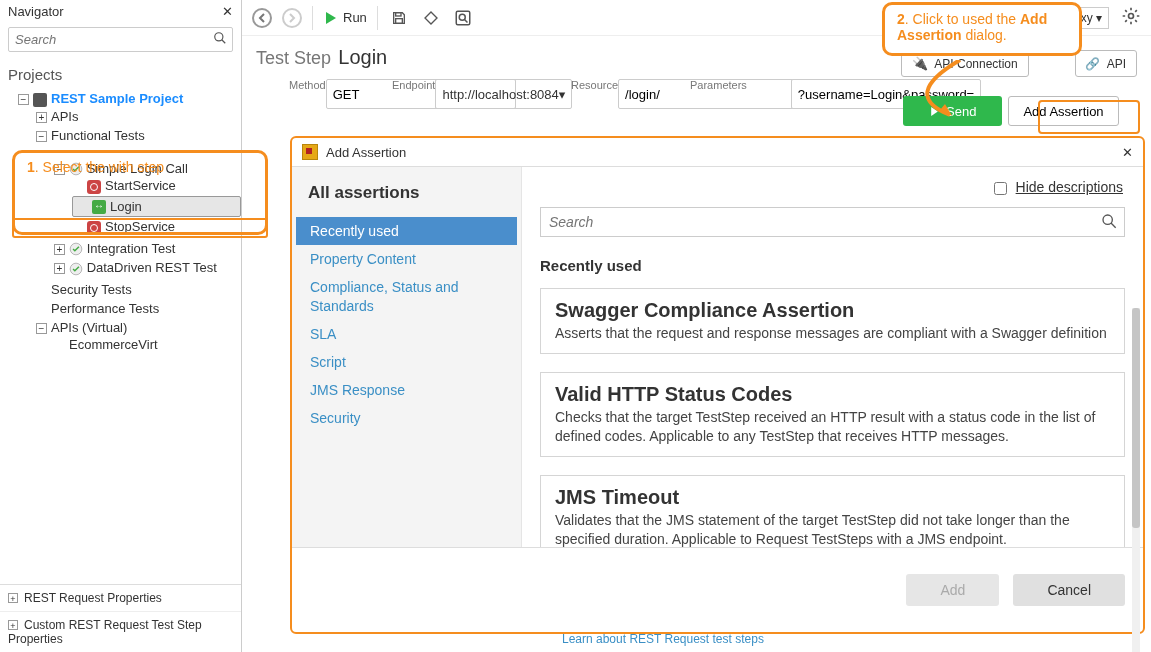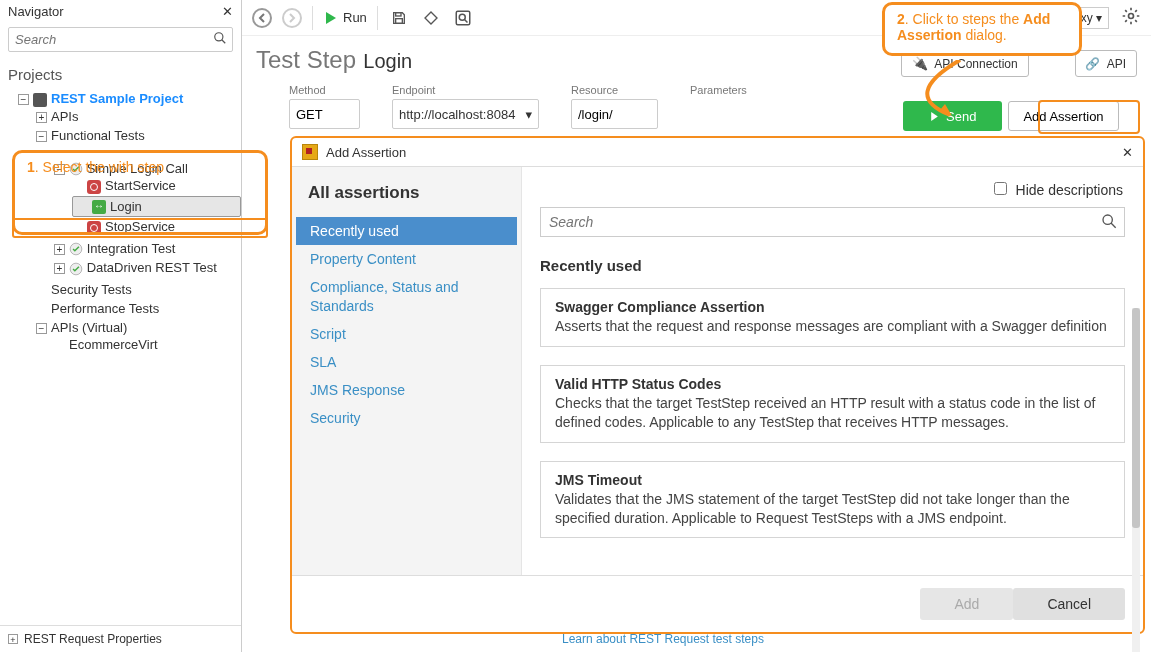--- a/index.html
+++ b/index.html
@@ -49,29 +49,29 @@
   .run-btn-tb svg { width: 16px; height: 16px; }
   .icon-btn { width: 22px; height: 22px; display: flex; align-items: center; justify-content: center; cursor: pointer; color: #555; }
   .toolbar .right-group { margin-left: auto; display: flex; align-items: center; gap: 12px; }
   .tb-icon { width: 18px; height: 18px; display: flex; align-items: center; justify-content: center; cursor: pointer; color: #555; }
   .def-box { border: 1px solid #ccc; padding: 2px 6px; font-size: 12px; }
   .xy-box { display: flex; align-items: center; border: 1px solid #ccc; }
   .xy-box span { padding: 3px 6px; font-size: 12px; }
   .gear-r { cursor: pointer; color: #555; }
 
   .step-header { padding: 10px 14px 6px; }
-  .step-header .t1 { font-size: 24px; color: #777; }
+  .step-header .t1 { font-size: 18px; color: #777; }
   .step-header .t2 { font-size: 20px; color: #333; }
   
   .header-buttons { position: absolute; right: 14px; top: 50px; display: flex; gap: 8px; }
   .hbtn { border: 1px solid #bbb; border-radius: 3px; padding: 5px 10px; font-size: 12px; display: flex; align-items: center; gap: 6px; background: #fff; cursor: pointer; }
   .hbtn .plug { font-size: 13px; }
 
   .params-row { display: flex; padding: 0 14px; margin-top: 4px; gap: 0; }
-  .pcol { display: flex; flex-direction: column; padding-left: 33px; }
+  .pcol { display: flex; flex-direction: row; padding-left: 33px; }
   .pcol .lbl { font-size: 11px; color: #777; margin-bottom: 3px; }
   .pcol input, .pcol .sel { border: 1px solid #ccc; padding: 5px 6px; font-size: 13px; height: 30px; border-radius: 2px; }
   .pcol.method { width: 104px; }
   .pcol.endpoint { width: 180px; }
   .pcol.endpoint .sel { display: flex; align-items: center; justify-content: space-between; }
   .pcol.resource { width: 120px; }
   .pcol.paramsc { width: 238px; gap: 44px; }
   .pcol + .pcol { margin-left: -1px; }
   
   .send-btn { background: #2fb84c; color: #fff; border: none; padding: 0 26px; height: 30px; font-size: 13px; margin-left: 8px; margin-top: 17px; border-radius: 3px; cursor: pointer; display: flex; align-items: center; gap: 6px; }
@@ -94,31 +94,31 @@
   .dialog-title .dicon::after { content: ''; position: absolute; left: 3px; top: 3px; width: 6px; height: 6px; background: #b22222; }
   .dialog-title .dt { flex: 1; font-size: 13px; }
   .dialog-title .dclose { cursor: pointer; }
   .dialog-body { flex: 1; display: flex; overflow: hidden; }
   .d-left { width: 230px; background: #f4f4f4; padding: 16px 4px; border-right: 1px solid #e5e5e5; }
   .d-left h3 { margin: 0 12px 14px; font-size: 17px; font-weight: 600; color: #333; }
   .cat-list { list-style: none; margin: 0; padding: 0; }
   .cat-list li { padding: 5px 14px; font-size: 14px; color: #3a8fc5; cursor: pointer; line-height: 1.3; }
   .cat-list li.active { background: #4a8ecc; color: #fff; }
   .d-right { flex: 1; padding: 16px 18px; overflow-y: auto; position: relative; }
-  .hide-desc { position: absolute; right: 20px; top: 12px; font-size: 14px; display: flex; align-items: flex-end; gap: 6px; color: #333; }
+  .hide-desc { position: absolute; right: 20px; top: 12px; font-size: 14px; display: flex; align-items: flex-start; gap: 6px; color: #333; text-decoration: underline; }
   .hide-desc input { width: 13px; height: 13px; }
   .d-search { position: relative; margin-top: 24px; }
   .d-search input { width: 100%; padding: 6px 28px 6px 8px; border: 1px solid #ccc; font-style: italic; font-size: 14px; color: #888; }
   .d-search .dmag { position: absolute; right: 8px; top: 6px; color: #555; }
   .d-section { margin-top: 20px; }
   .d-section h4 { margin: 0 0 14px; font-size: 15px; color: #333; font-weight: bold; }
   .assert-card { border: 1px solid #d5d5d5; padding: 10px 14px; margin-bottom: 18px; background: #fff; }
-  .assert-card .ac-title { font-weight: bold; font-size: 14px; color: #333; margin-bottom: 2px; }
+  .assert-card .ac-title { font-weight: bold; font-size: 20px; color: #333; margin-bottom: 2px; }
   .assert-card .ac-desc { font-size: 14px; color: #444; line-height: 1.35; }
-  .dialog-footer { border-top: 1px solid #ddd; padding: 12px 18px; display: flex; justify-content: flex-end; }
+  .dialog-footer { border-top: 1px solid #ddd; padding: 26px 18px; display: flex; justify-content: flex-end; gap: 14px; }
   .dbtn { padding: 8px 34px; border: none; border-radius: 3px; font-size: 14px; cursor: pointer; }
   .dbtn.add { background: #e6e6e6; color: #aaa; cursor: not-allowed; }
   .dbtn.cancel { background: #e0e0e0; color: #333; }
   
   .bottom-link { position: absolute; left: 320px; bottom: 6px; font-size: 12px; color: #3a8fc5; z-index: 2; }
   .d-scrollbar { position: absolute; right: 3px; top: 170px; width: 8px; height: 430px; background: #f0f0f0; }
   .d-scrollbar .thumb { background: #c5c5c5; width: 100%; height: 220px; border-radius: 3px; }
 </style>
 </head>
 <body>
@@ -179,20 +179,21 @@
                   <li><span class="spacer"></span><span>EcommerceVirt</span></li>
                 </ul>
             </li>
           </ul>
         </li>
       </ul>
     </div>
 
     <div class="props-panel">
       <div class="prop-row"><span class="pbox">+</span><span>REST Request Properties</span></div>
+      <div class="prop-row"><span class="pbox">+</span><span>Custom REST Request Test Step Properties</span></div>
     </div>
   </div>
 
   <div class="main">
     <div class="toolbar">
       <span class="nav-btn">
           <svg width="10" height="10" viewBox="0 0 10 10">
             <path d="M7 1 L3 5 L7 9" stroke="#777" stroke-width="2" fill="none"></path>
           </svg>
         </span>
@@ -315,42 +316,42 @@
     </div>
 
     <div class="bottom-link">Learn about REST Request test steps</div>
   </div>
 </div>
 
 <div class="callout callout1">
     <span><span class="b">1</span><span>. Select the with step</span></span>
   </div>
 <div class="sel-highlight"></div>
-<div class="callout callout2"><span class="b">2</span><span>. Click to steps the </span><span class="b">Add Assertion</span><span> dialog.</span></div>
+<div class="callout callout2"><span class="b">2</span><span>. Click to used the </span><span class="b">Add Assertion</span><span> dialog.</span></div>
 <div class="btn-highlight"></div>
 <svg class="arrow-svg" viewBox="0 0 160 80">
     <path d="M 70 0 Q 10 35 60 55" stroke="#f58d1e" stroke-width="4" fill="none"></path>
     <path d="M 50 50 L 62 56 L 55 44 Z" fill="#f58d1e"></path>
   </svg>
 
 <div class="dialog-backdrop">
   <div class="dialog-title">
     <span class="dicon"></span>
     <span class="dt">Add Assertion</span>
     <span class="dclose">✕</span>
   </div>
   <div class="dialog-body">
     <div class="d-left">
       <h3>All assertions</h3>
       <ul class="cat-list" id="cat-list">
           <li class="active">Recently used</li>
           <li>Property Content</li>
           <li>Compliance, Status and Standards</li>
+          <li>SLA</li>
           <li>Script</li>
-          <li>SLA</li>
           <li>JMS Response</li>
           <li>Security</li>
         </ul>
     </div>
     <div class="d-right">
       <label class="hide-desc">
           <input type="checkbox" style="">
           <span>Hide descriptions</span>
         </label>
       <div class="d-search">

